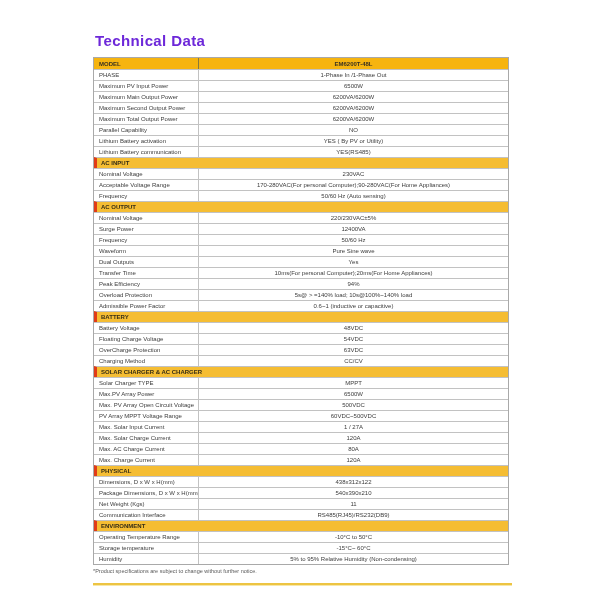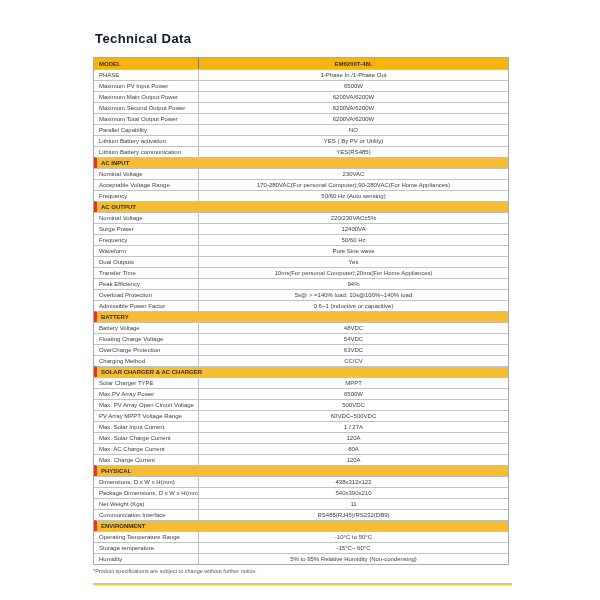--- a/index.html
+++ b/index.html
@@ -3,21 +3,21 @@
 <meta charset="utf-8">
 <style>
   html,body{margin:0;padding:0;}
   body{
     width:600px;height:600px;background:#ffffff;position:relative;
     font-family:"Liberation Sans",sans-serif;overflow:hidden;
     -webkit-font-smoothing:antialiased;
   }
   .page-title{
     position:absolute;left:95px;top:22px;
-    font-size:13px;font-weight:bold;color:#0f172a;letter-spacing:.4px;
+    font-size:15px;font-weight:bold;color:#6d28d9;letter-spacing:.4px;
   }
   .spec-table{
     position:absolute;left:93px;top:57px;width:416px;
     border:1px solid #a9a9a9;box-sizing:border-box;background:#fff;
   }
   .row{
     display:flex;height:11px;box-sizing:border-box;align-items:center;
     border-top:1px solid #c2c2c2;font-size:6px;color:#3c3c3c;
     white-space:nowrap;overflow:hidden;
   }

